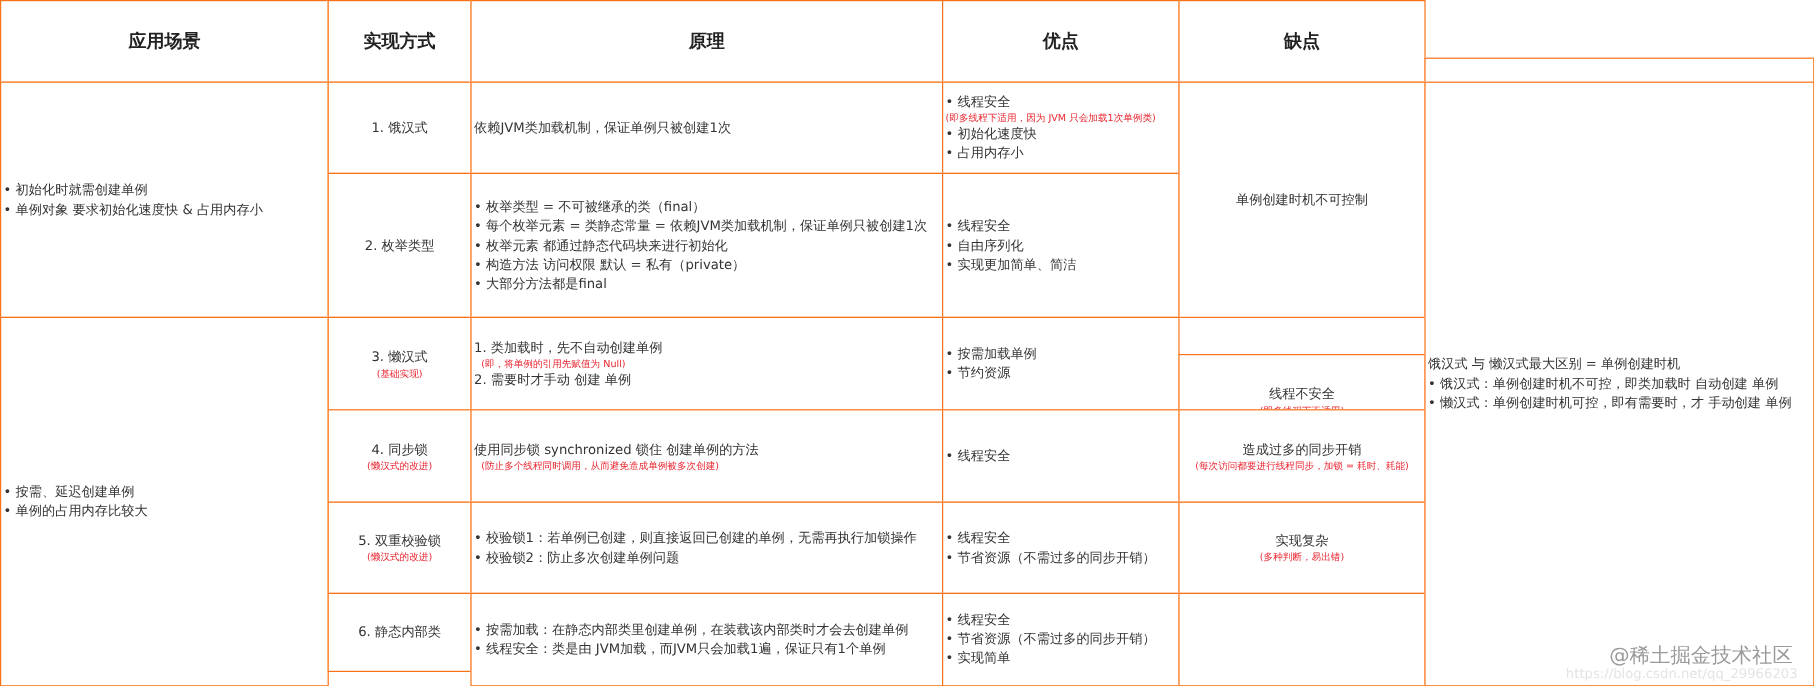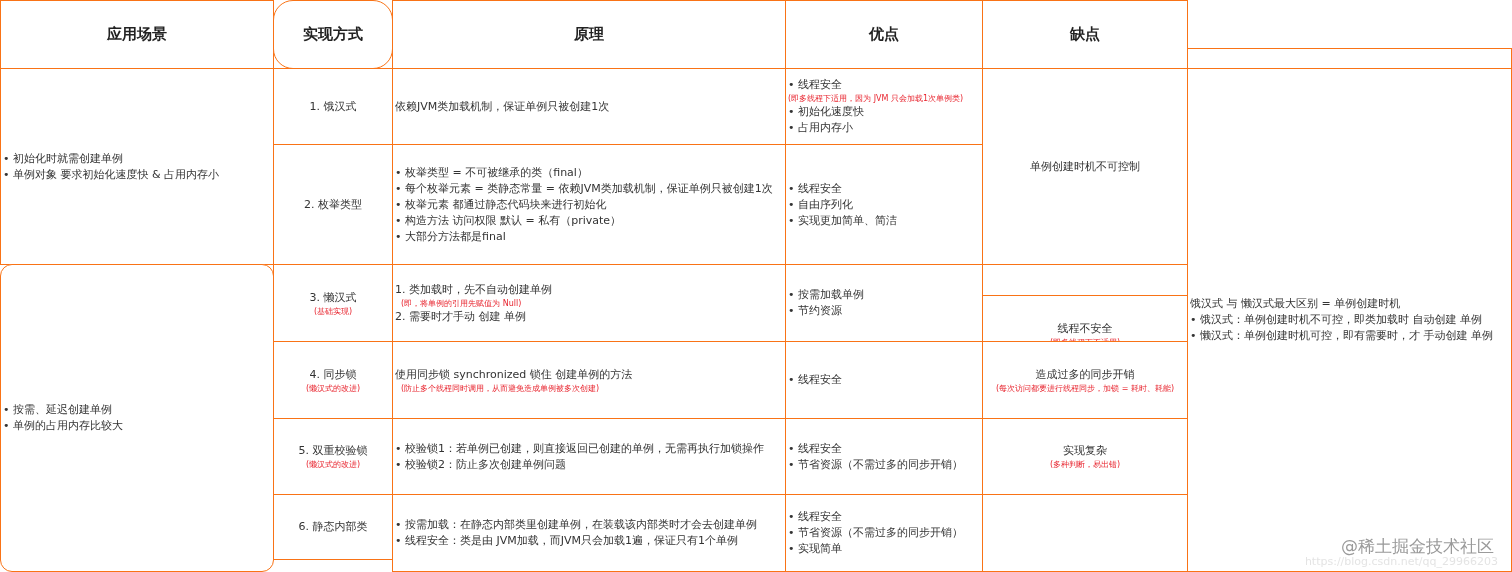--- a/index.html
+++ b/index.html
@@ -22,21 +22,21 @@
   .watermark-url { position: absolute; right: 14px; bottom: 4px; font-size: 11px; color: #e4e4e4; }
 </style>
 </head>
 <body>
 
 <div class="tbl">
 
   <div class="cell center" style="left:0;top:0;width:274px;height:69px;">
     <span class="hdr">应用场景</span>
   </div>
-  <div class="cell center" style="left:273px;top:0;width:120px;height:69px;border-radius:20px;">
+  <div class="cell center" style="left:273px;top:0;width:120px;height:69px;">
     <span class="hdr">实现方式</span>
   </div>
   <div class="cell center" style="left:392px;top:0;width:394px;height:69px;">
     <span class="hdr">原理</span>
   </div>
   <div class="cell center" style="left:785px;top:0;width:198px;height:69px;">
     <span class="hdr">优点</span>
   </div>
   <div class="cell center" style="left:982px;top:0;width:206px;height:69px;">
     <span class="hdr">缺点</span>
@@ -44,21 +44,21 @@
   <div class="cell center" style="left:1187px;top:0;width:325px;height:69px;margin-top:48px;">
     <span class="hdr">备注</span>
   </div>
 
   <div class="cell left" style="left:0;top:68px;width:274px;height:197px;">
     <ul class="ul">
       <li><span class="dot">•</span><span>初始化时就需创建单例</span></li>
       <li><span class="dot">•</span><span>单例对象 要求初始化速度快 &amp; 占用内存小</span></li>
     </ul>
   </div>
-  <div class="cell left" style="left:0;top:264px;width:274px;height:308px;border-radius:12px;">
+  <div class="cell left" style="left:0;top:264px;width:274px;height:308px;">
     <ul class="ul">
       <li><span class="dot">•</span><span>按需、延迟创建单例</span></li>
       <li><span class="dot">•</span><span>单例的占用内存比较大</span></li>
     </ul>
   </div>
 
   <div class="cell center" style="left:273px;top:68px;width:120px;height:77px;">
     <span class="txt">1. 饿汉式</span>
   </div>
   <div class="cell left" style="left:392px;top:68px;width:394px;height:77px;">

